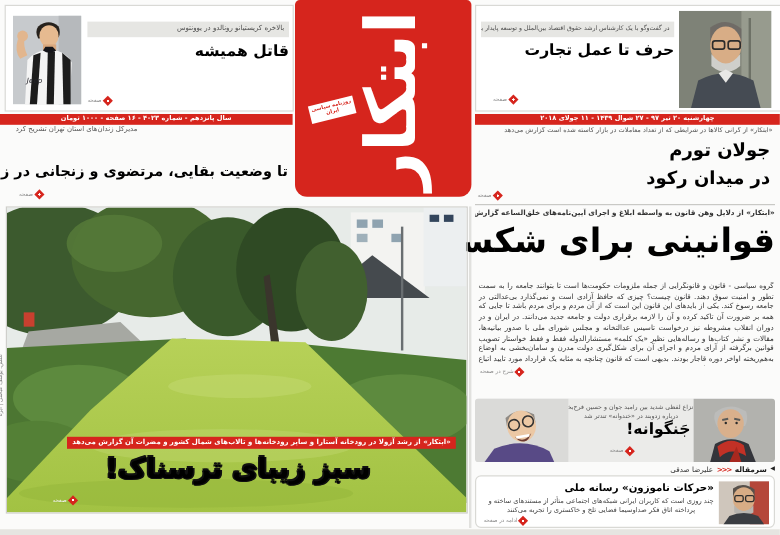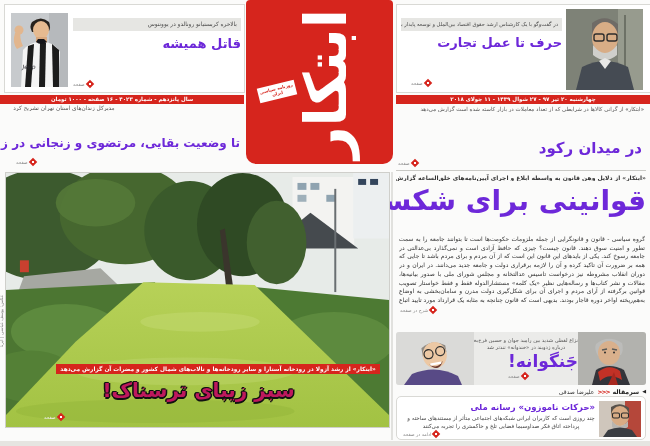--- a/index.html
+++ b/index.html
@@ -3,31 +3,31 @@
 <meta charset="utf-8">
 <style>
   :root{ --red:#d6251d; }
   *{ margin:0; padding:0; box-sizing:border-box; }
   body{ background:#dddcd8; font-family:"DejaVu Sans", sans-serif; }
   .page{ position:relative; width:650px; height:446px; background:#fbfbfa; overflow:hidden; direction:rtl; }
   .abs{ position:absolute; }
   .card{ background:#fff; border:1px solid #d9d9d5; }
   .kickbar{ background:#e6e6e3; color:#4a4a4a; font-size:5.8px; line-height:13px; padding:0 4px; text-align:right; white-space:nowrap; overflow:hidden; }
   .kicker{ color:#555; font-size:5.8px; white-space:nowrap; overflow:hidden; }
-  .hl{ font-weight:bold; color:#6d28d9; white-space:nowrap; }
+  .hl{ font-weight:bold; color:#000000; white-space:nowrap; }
   .redstrip{ background:var(--red); color:#fff; font-weight:bold; font-size:5.5px; line-height:9px; text-align:center; white-space:nowrap; overflow:hidden; }
   .pmark{ display:flex; align-items:center; gap:2px; }
   .pmark .lbl{ font-size:4.6px; color:#8a8a8a; }
   .pmark .dia{ width:6px; height:6px; transform:rotate(45deg);
                background:radial-gradient(circle at 50% 50%, #fff 0 0.9px, var(--red) 1px); }
   .pmark.onphoto .lbl{ color:#f4f4f4; }
   .vdiv{ background:#e1e1de; }
   .hline{ background:#c9c9c5; }
   .bodytext{ font-size:6px; line-height:8.7px; color:#333; text-align:justify; overflow:hidden; }
-  .bigcaption{ font-weight:bold; color:#be185d; text-align:center; font-size:20px; white-space:nowrap;
+  .bigcaption{ font-weight:bold; color:#000000; text-align:center; font-size:23px; white-space:nowrap;
                text-shadow:-1.5px 0 0 #111, 1.5px 0 0 #111, 0 -1.5px 0 #111, 0 1.5px 0 #111, 1px 1px 0 #111, -1px -1px 0 #111; }
   .credit-vert{ writing-mode:vertical-rl; transform:rotate(180deg); font-size:4.5px; color:#777; letter-spacing:.3px; }
   svg text{ font-family:"DejaVu Sans", sans-serif; }
 </style>
 </head>
 <body>
 
 <div class="page">
 
   <div class="abs card" style="left:4px;top:4px;width:241px;height:89px;">
@@ -92,20 +92,21 @@
     <div class="abs kicker" style="left:8px;top:2px;width:112px;text-align:center;">مدیرکل زندان‌های استان تهران تشریح کرد</div>
     <div class="abs hl" style="left:0;top:33px;width:240px;font-size:12px;text-align:right;letter-spacing:-0.2px;">تا وضعیت بقایی، مرتضوی و زنجانی در زندان</div>
     <div class="abs pmark" style="left:16px;top:56px;">
       <span class="dia"></span>
       <span class="lbl">صفحه</span>
     </div>
   </div>
 
   <div class="abs" style="left:396px;top:103px;width:250px;height:67px;">
     <div class="abs kicker" style="left:0;top:3px;width:248px;font-size:5.5px;text-align:right;">«ابتکار» از گرانی کالاها در شرایطی که از تعداد معاملات در بازار کاسته شده است گزارش می‌دهد</div>
+    <div class="abs hl" style="left:0;top:13px;width:246px;font-size:15px;text-align:right;">جولان تورم</div>
     <div class="abs hl" style="left:0;top:36px;width:246px;font-size:15px;text-align:right;">در میدان رکود</div>
     <div class="abs pmark" style="left:2px;top:57px;">
       <span class="dia"></span>
       <span class="lbl">صفحه</span>
     </div>
   </div>
 
   <div class="abs hline" style="left:396px;top:170px;width:250px;height:1px;"></div>
   <div class="abs vdiv" style="left:391px;top:172px;width:2px;height:268px;"></div>
 
@@ -138,21 +139,21 @@
       <ellipse cx="31" cy="21" rx="11" ry="12" fill="#d9b08c"></ellipse>
       <path d="M24,18 L29,17 M34,17 L39,18" stroke="#5a5a58" stroke-width="1.6"></path>
       <circle cx="27" cy="20.5" r="1" fill="#2b2b2b"></circle>
         <circle cx="36" cy="20.5" r="1" fill="#2b2b2b"></circle>
       <path d="M14,53 L18,38 Q31,30 46,38 L52,53 Z" fill="#33343a"></path>
       <path d="M20,40 Q31,31 42,39 L44,48 Q31,40 22,49 Z" fill="#c23126"></path>
       <path d="M36,40 L40,53 L30,53 Z" fill="#a8281f"></path>
     </svg>
     <div class="abs kicker" style="left:78px;top:5px;width:104px;text-align:center;font-size:5.2px;">نزاع لفظی شدید بین رامبد جوان و حسین فرح‌بخش</div>
     <div class="abs kicker" style="left:78px;top:12px;width:104px;text-align:center;font-size:5.2px;">درباره زدوبند در «خندوانه» تندتر شد</div>
-    <div class="abs hl" style="left:78px;top:19px;width:104px;font-size:17px;text-align:right;">جَنگوانه!</div>
+    <div class="abs hl" style="left:78px;top:19px;width:104px;font-size:13px;text-align:left;padding-left:48px;">جَنگوانه!</div>
     <div class="abs pmark" style="left:112px;top:41px;">
       <span class="dia"></span>
       <span class="lbl">صفحه</span>
     </div>
   </div>
 
   <div class="abs" style="left:396px;top:387px;width:250px;height:8px;display:flex;align-items:center;justify-content:flex-start;gap:3px;direction:rtl;">
     <span style="font-size:5px;color:#222;">◀</span>
     <span style="font-size:6.2px;font-weight:bold;color:#1a1a1a;">سرمقاله</span>
     <span style="font-size:6px;font-weight:bold;color:var(--red);letter-spacing:-1px;">&lt;&lt;&lt;</span>

